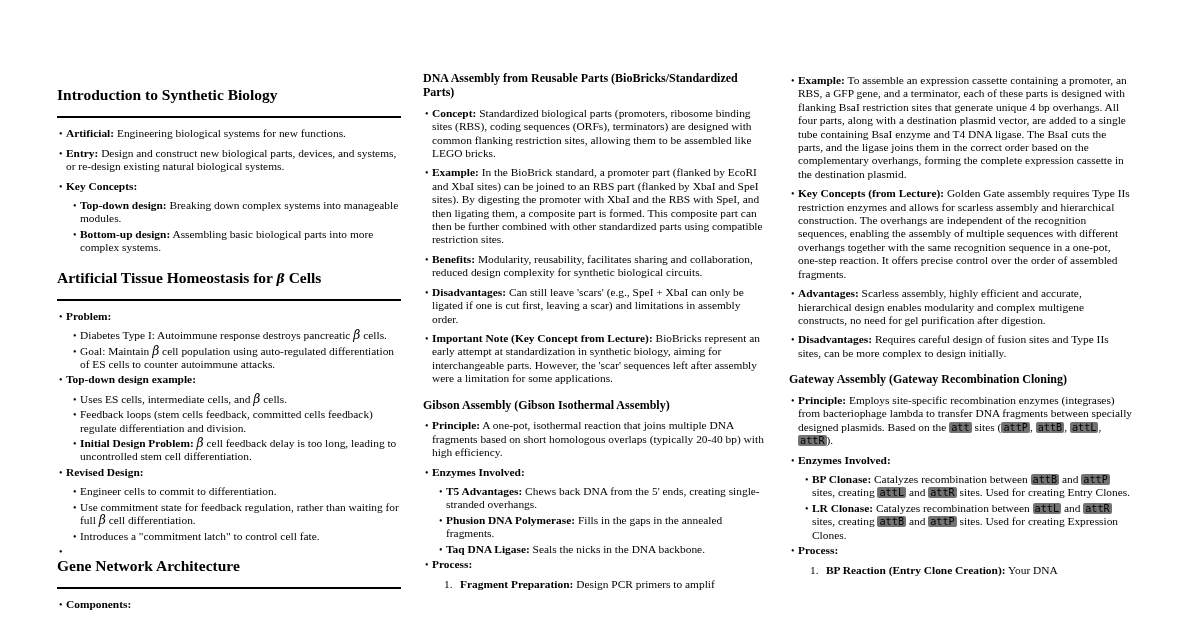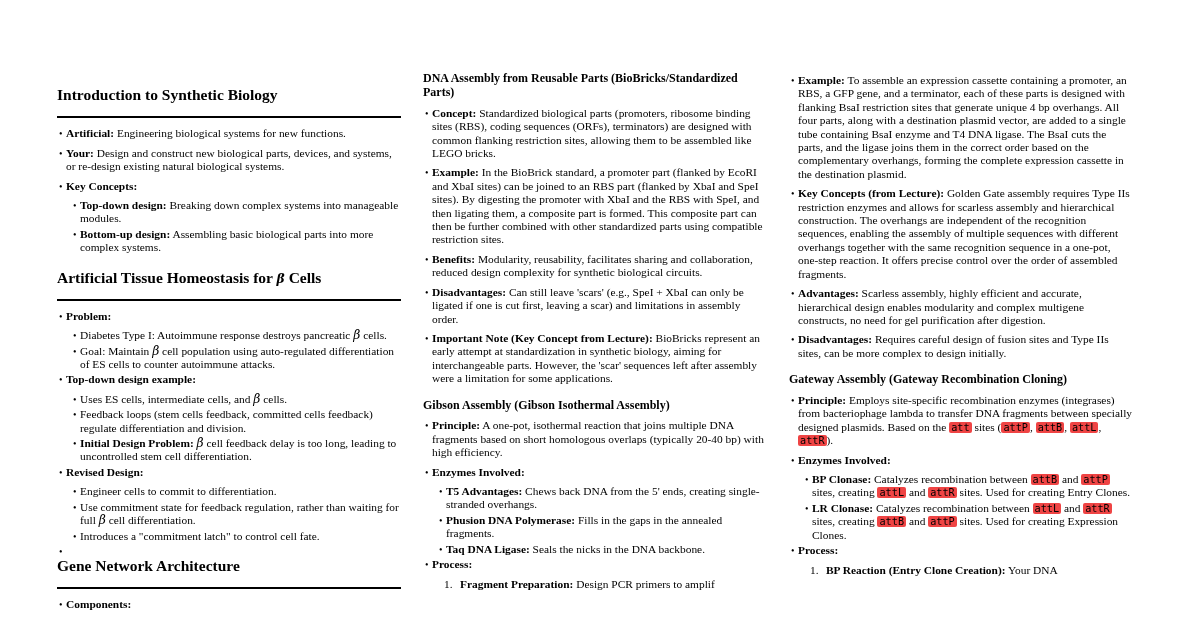--- a/index.html
+++ b/index.html
@@ -24,32 +24,32 @@
   .item.l1 > .marker{position:absolute;left:2px;top:0;}
   .item.l2{padding-left:23px;margin-bottom:2px;}
   .item.l2 > .marker{position:absolute;left:16px;top:0;}
   .item.num{padding-left:37px;margin-bottom:2px;}
   .item.num > .marker{position:absolute;left:21px;top:0;font-size:11.4px;}
   .marker{font-size:10px;}
   .b{font-weight:bold;}
   .i{}
   .code{
     font-family:"DejaVu Sans Mono",monospace;font-size:10.2px;
-    background:#ef4444;padding:0 2px;border-radius:2px;
+    background:#737373;padding:0 2px;border-radius:2px;
   }
   .math{font-style:italic;font-family:"DejaVu Serif",serif;font-size:12.3px;}
 </style>
 </head>
 <body>
 
 <div class="page">
   <div class="col col-left">
       <div class="heading h2"><span>Introduction to Synthetic Biology</span></div>
       <div class="item l1"><span class="marker">•</span><span class="txt"><span class="b">Artificial:</span><span> Engineering biological systems for new functions.</span></span></div>
-      <div class="item l1"><span class="marker">•</span><span class="txt"><span class="b">Your:</span><span> Design and construct new biological parts, devices, and systems, or re-design existing natural biological systems.</span></span></div>
+      <div class="item l1"><span class="marker">•</span><span class="txt"><span class="b">Entry:</span><span> Design and construct new biological parts, devices, and systems, or re-design existing natural biological systems.</span></span></div>
       <div class="item l1"><span class="marker">•</span><span class="txt"><span class="b">Key Concepts:</span></span></div>
       <div class="item l2"><span class="marker">•</span><span class="txt"><span class="b">Top-down design:</span><span> Breaking down complex systems into manageable modules.</span></span></div>
       <div class="item l2"><span class="marker">•</span><span class="txt"><span class="b">Bottom-up design:</span><span> Assembling basic biological parts into more complex systems.</span></span></div>
       <div class="heading h2"><span>Artificial Tissue Homeostasis for </span><span class="math">β</span><span> Cells</span></div>
       <div class="item l1"><span class="marker">•</span><span class="txt"><span class="b">Problem:</span></span></div>
       <div class="item l2"><span class="marker">•</span><span class="txt"><span>Diabetes Type I: Autoimmune response destroys pancreatic </span><span class="math">β</span><span> cells.</span></span></div>
       <div class="item l2"><span class="marker">•</span><span class="txt"><span>Goal: Maintain </span><span class="math">β</span><span> cell population using auto-regulated differentiation of ES cells to counter autoimmune attacks.</span></span></div>
       <div class="item l1"><span class="marker">•</span><span class="txt"><span class="b">Top-down design example:</span></span></div>
       <div class="item l2"><span class="marker">•</span><span class="txt"><span>Uses ES cells, intermediate cells, and </span><span class="math">β</span><span> cells.</span></span></div>
       <div class="item l2"><span class="marker">•</span><span class="txt"><span>Feedback loops (stem cells feedback, committed cells feedback) regulate differentiation and division.</span></span></div>

